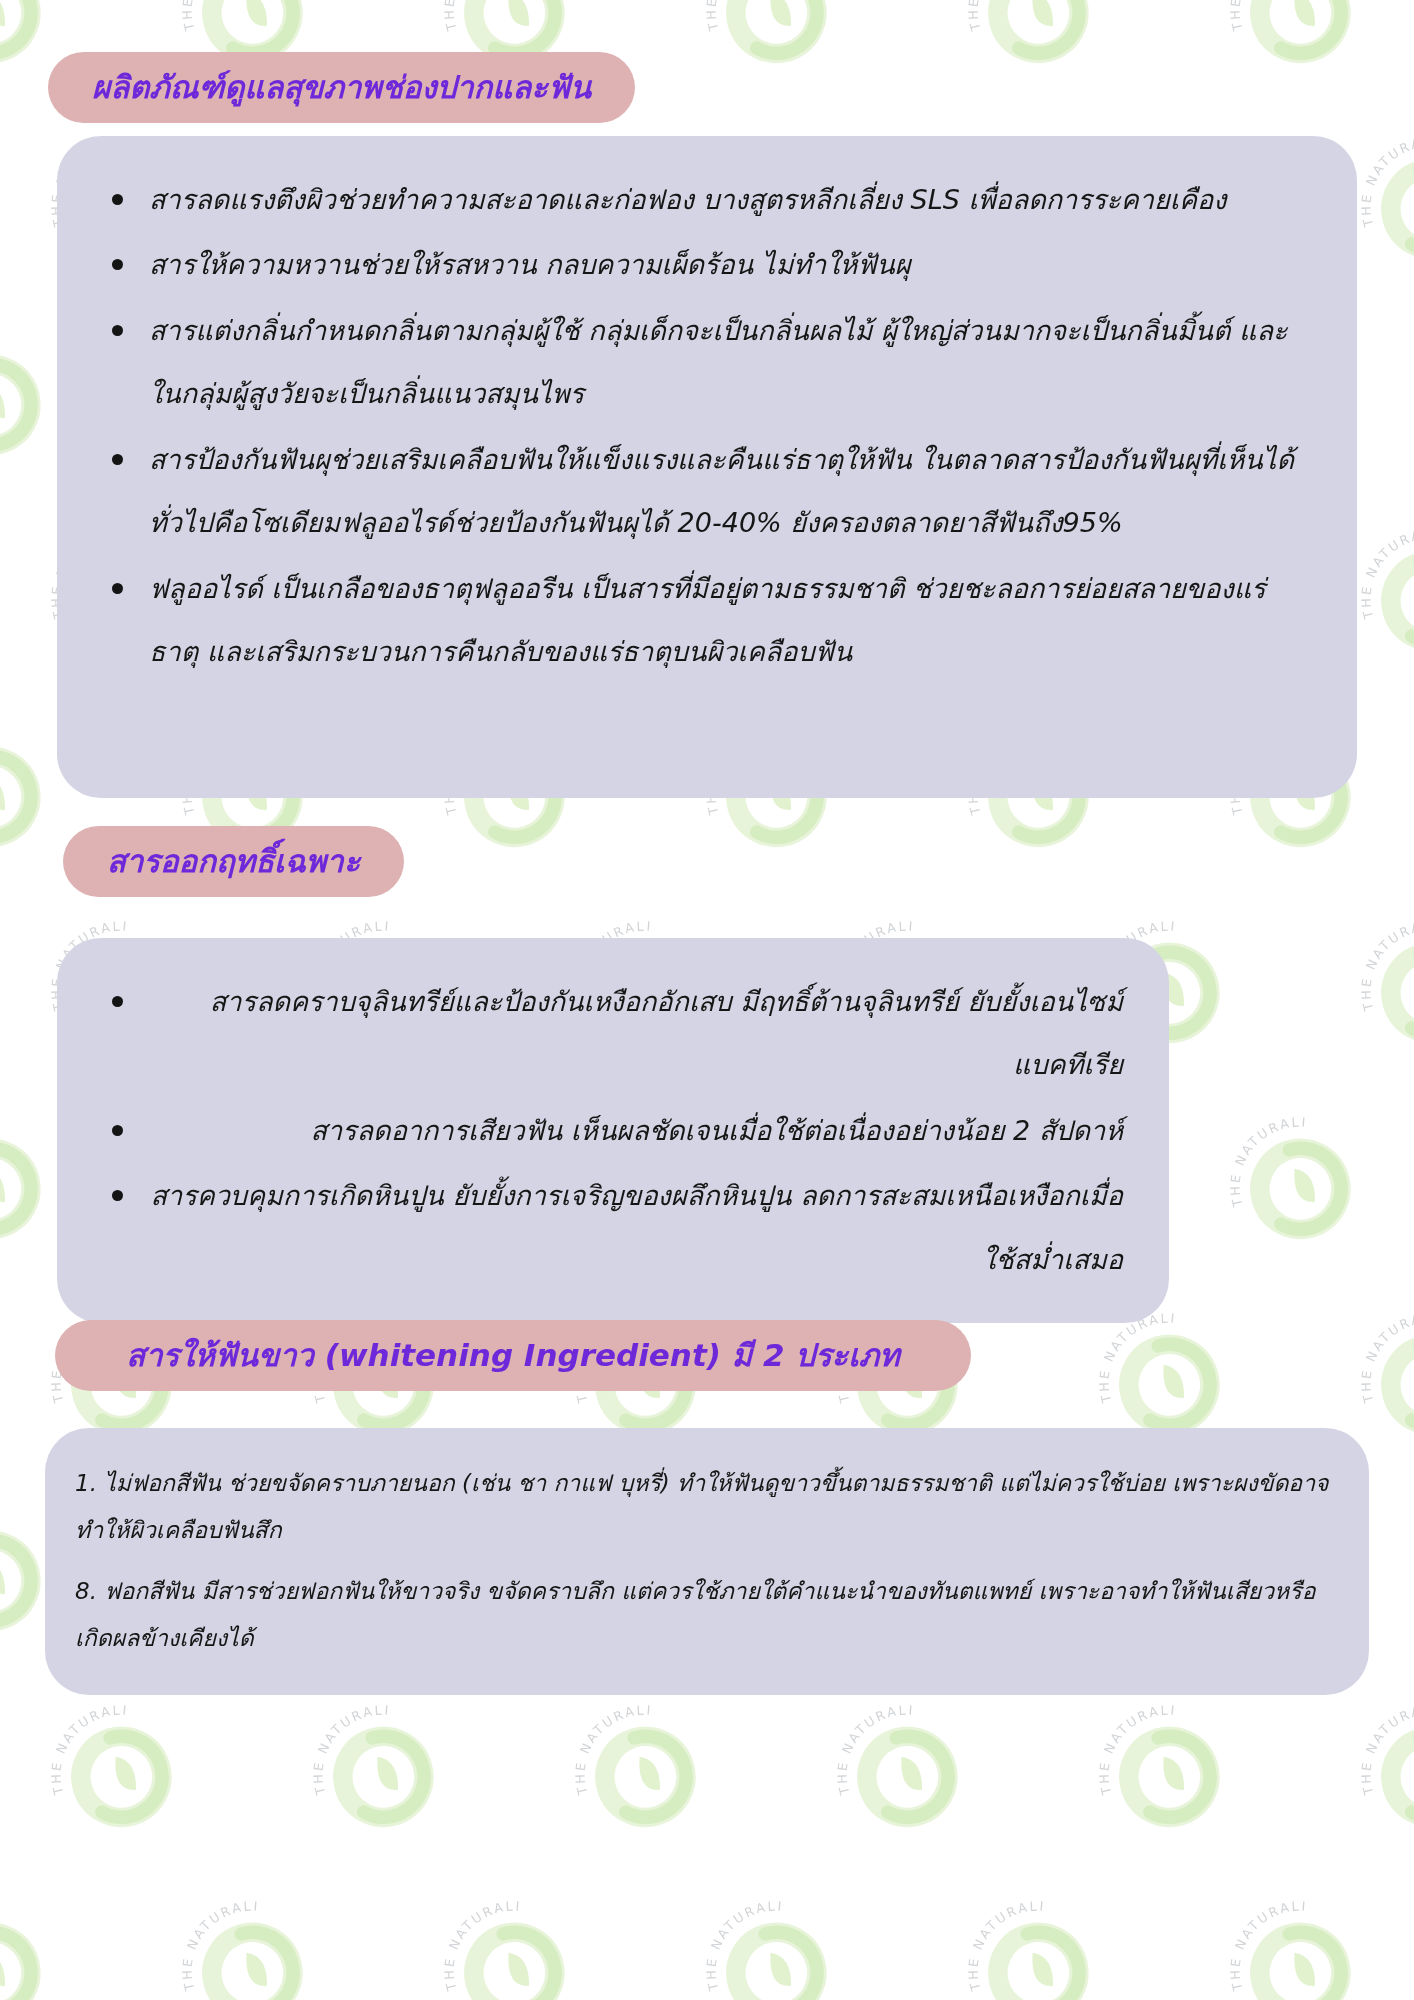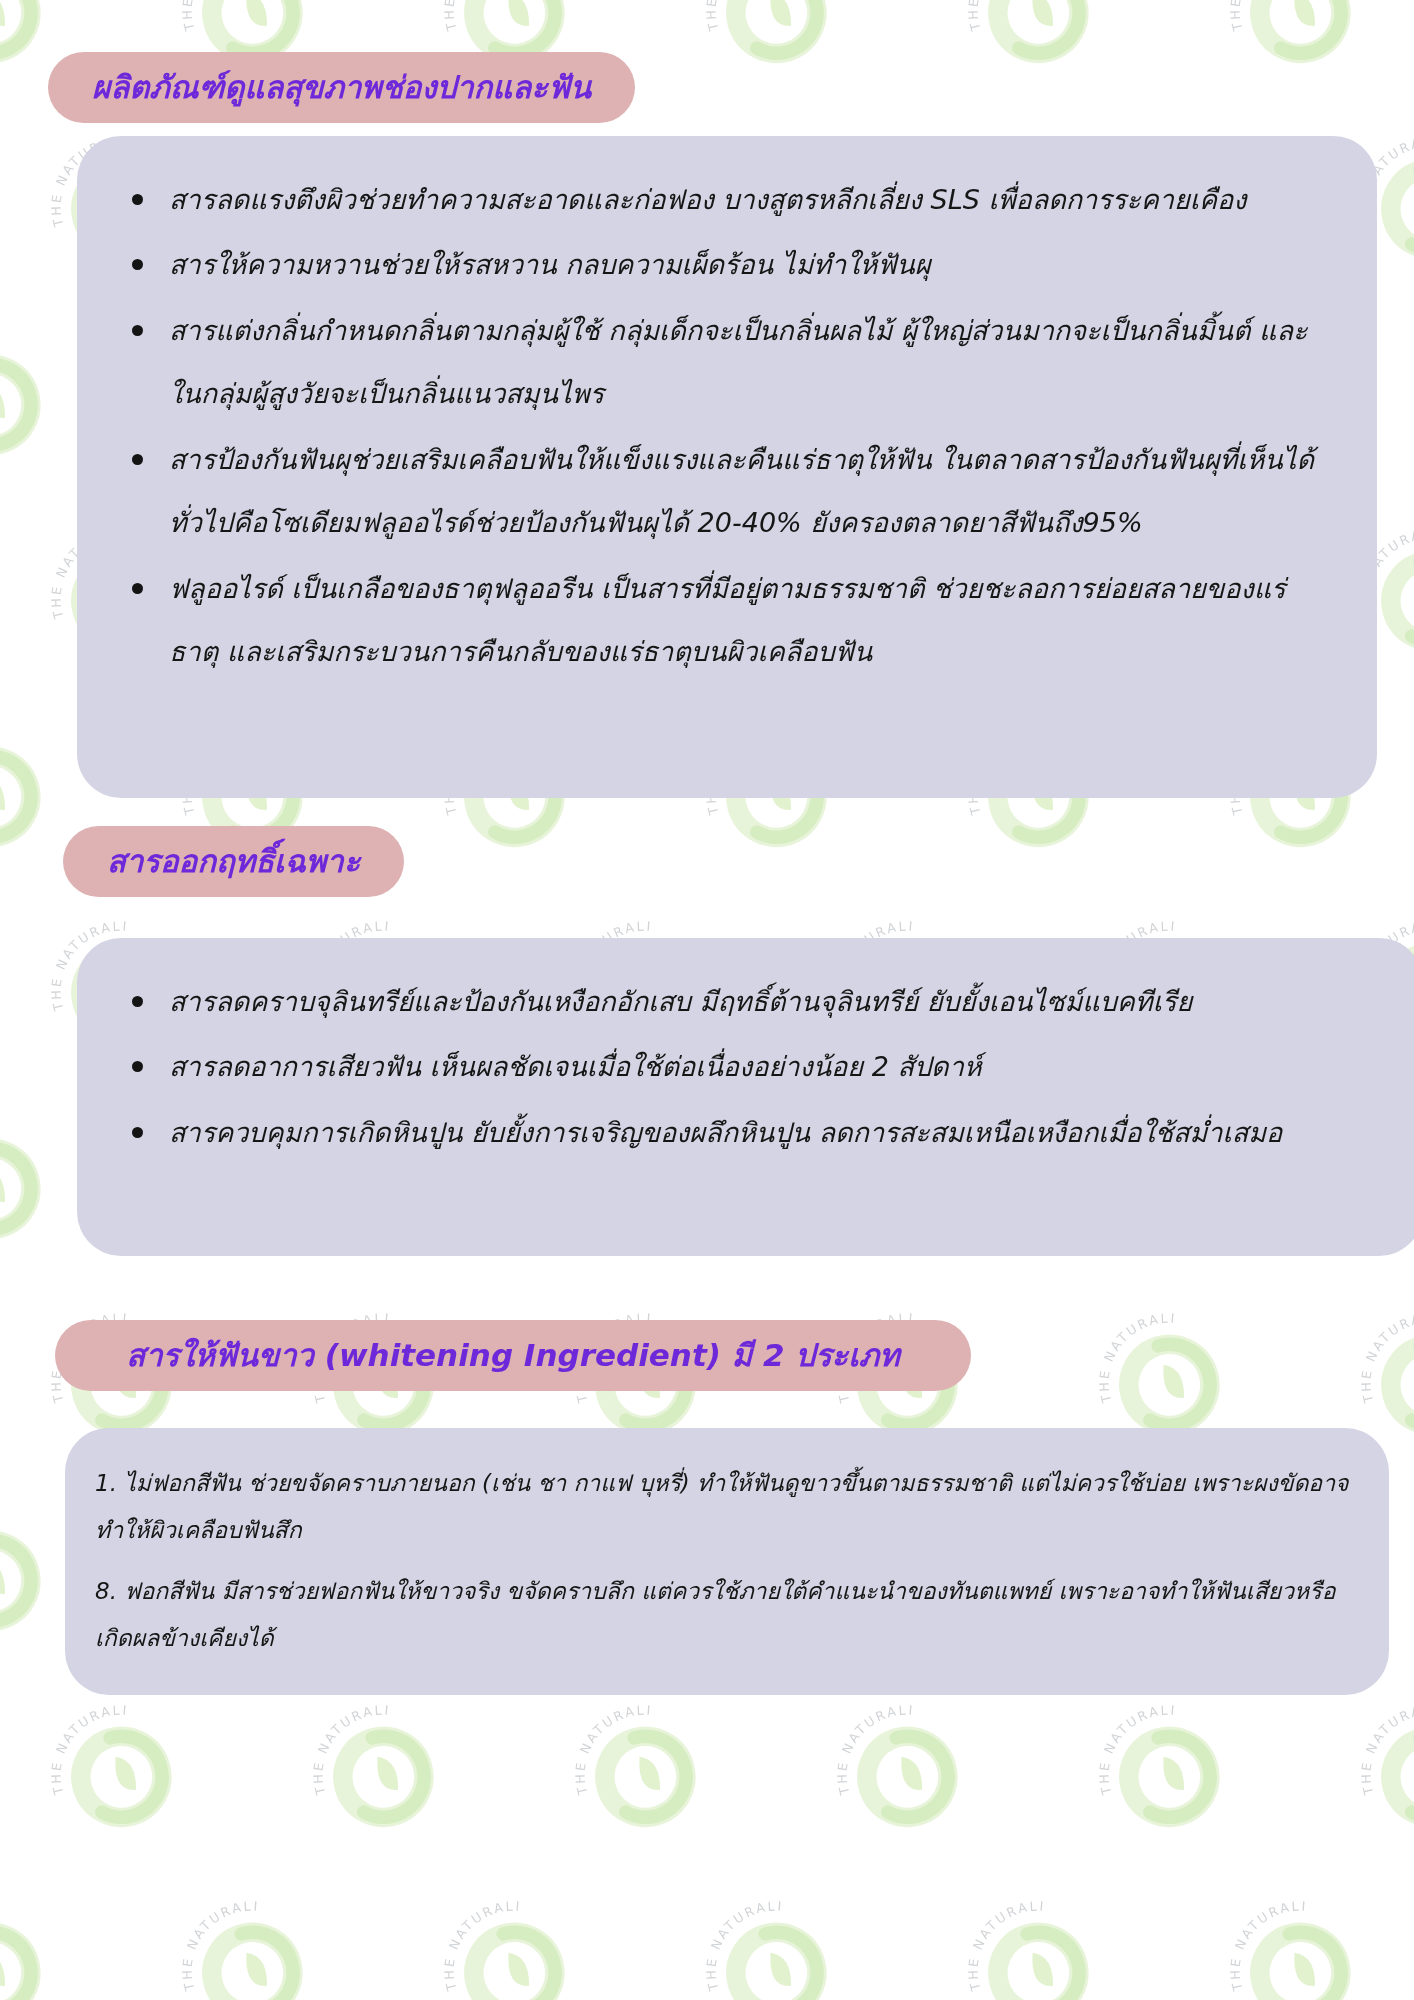--- a/index.html
+++ b/index.html
@@ -16,36 +16,36 @@
   .badge{
     position:absolute;display:inline-block;
     background:#deb2b3;color:#6d28d9;
     font-weight:bold;font-style:italic;
     font-size:31px;line-height:1.2;
     padding:17px 44px;border-radius:36px;
     white-space:nowrap;
   }
   .panel{
     position:absolute;background:#d5d4e4;border-radius:44px;
-    color:#161616;font-style:italic;font-size:27px;margin-left:20px;
+    color:#161616;font-style:italic;font-size:27px;
   }
   .panel ul{list-style:none;margin:0;padding:30px 46px;}
   .panel li{position:relative;padding-left:46px;line-height:2.35;margin:2px 0;}
   .panel li::before{
     content:"";position:absolute;left:9px;top:26px;
     width:11px;height:11px;border-radius:50%;background:#141414;
   }
   .panel.numbered{font-size:23px;}
   .panel.numbered .para{line-height:2.05;margin:14px 0;padding:0;}
   .panel.numbered .wrap{padding:18px 30px;}
   
   #badge-0{left:48px;top:52px;}
   #panel-0{left:57px;top:136px;width:1300px;min-height:662px;}
   #badge-1{left:63px;top:826px;}
-  #panel-1{left:57px;top:938px;width:1346px;min-height:318px;}
+  #panel-1{left:57px;top:938px;width:1112px;min-height:318px;text-align:right;}
   #badge-2{left:55px;top:1320px;width:828px;text-align:center;}
   #panel-2{left:45px;top:1428px;width:1324px;min-height:216px;}
 </style>
 </head>
 <body>
 
 <div id="watermarks">
     <div class="wm-tile" style="left: -90px; top: -70px;"><svg viewBox="0 0 100 100" width="150" height="150">
         <circle cx="52" cy="56" r="27" fill="none" stroke="#cde8ad" stroke-width="13"></circle>
         <path d="M52 29 a27 27 0 1 1 -19 46" fill="none" stroke="#a6d678" stroke-width="9" stroke-linecap="round"></path>

